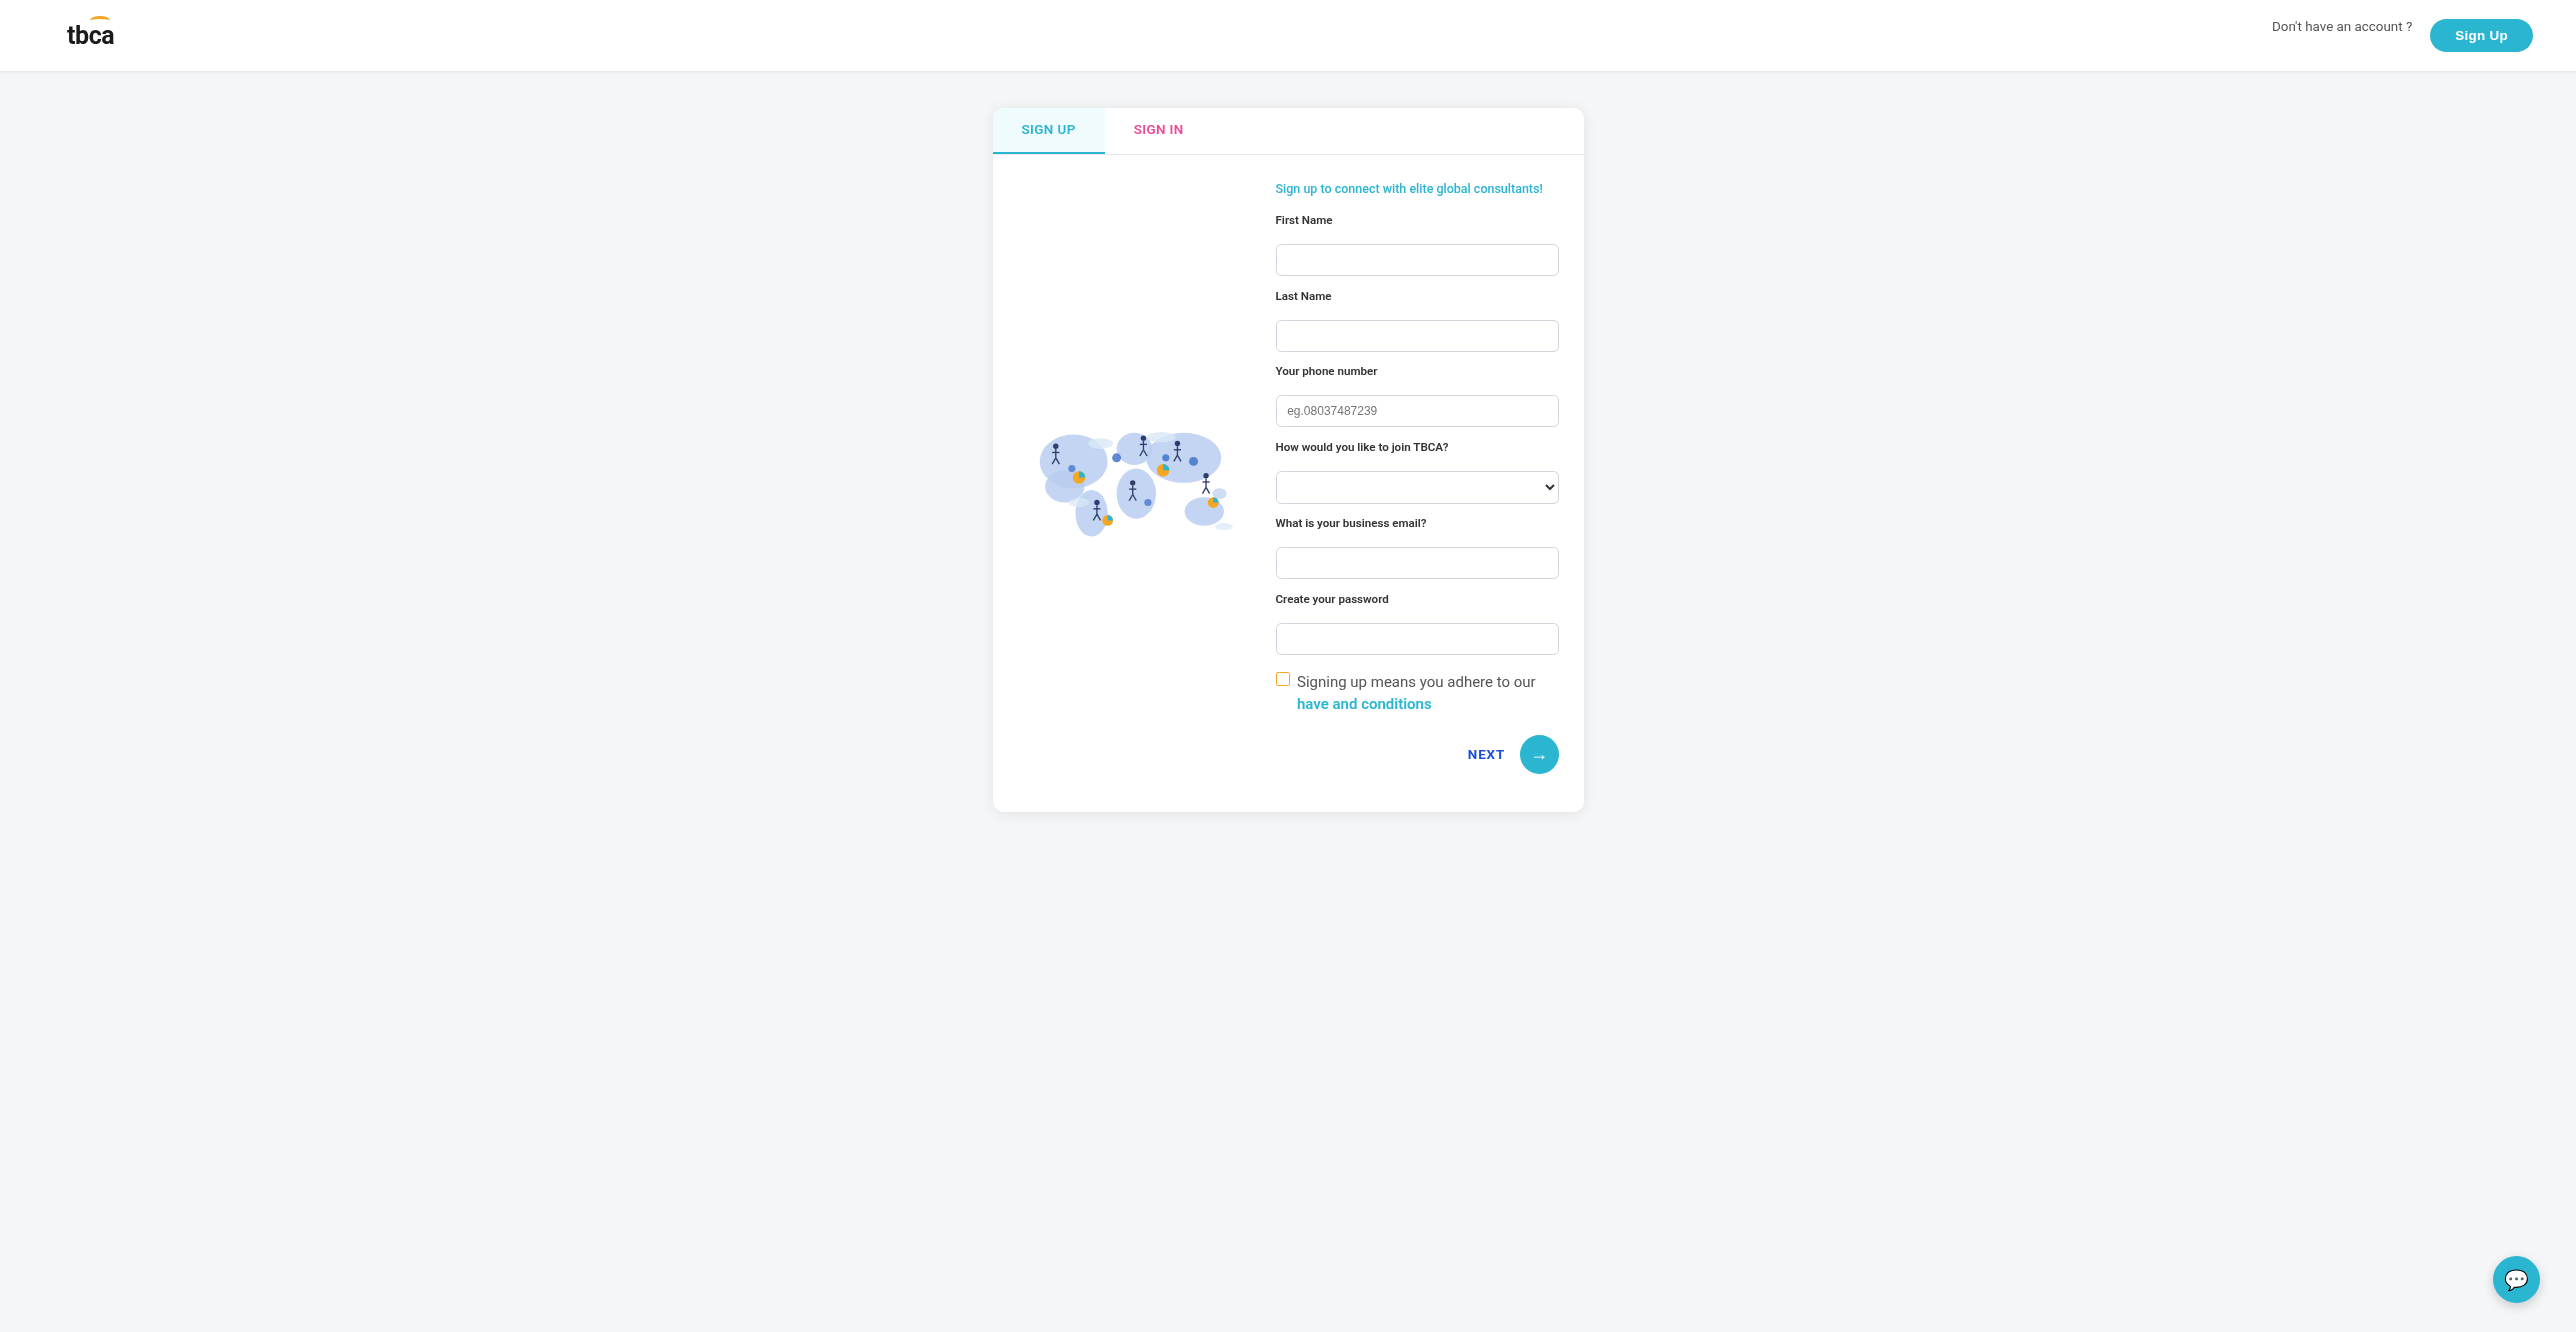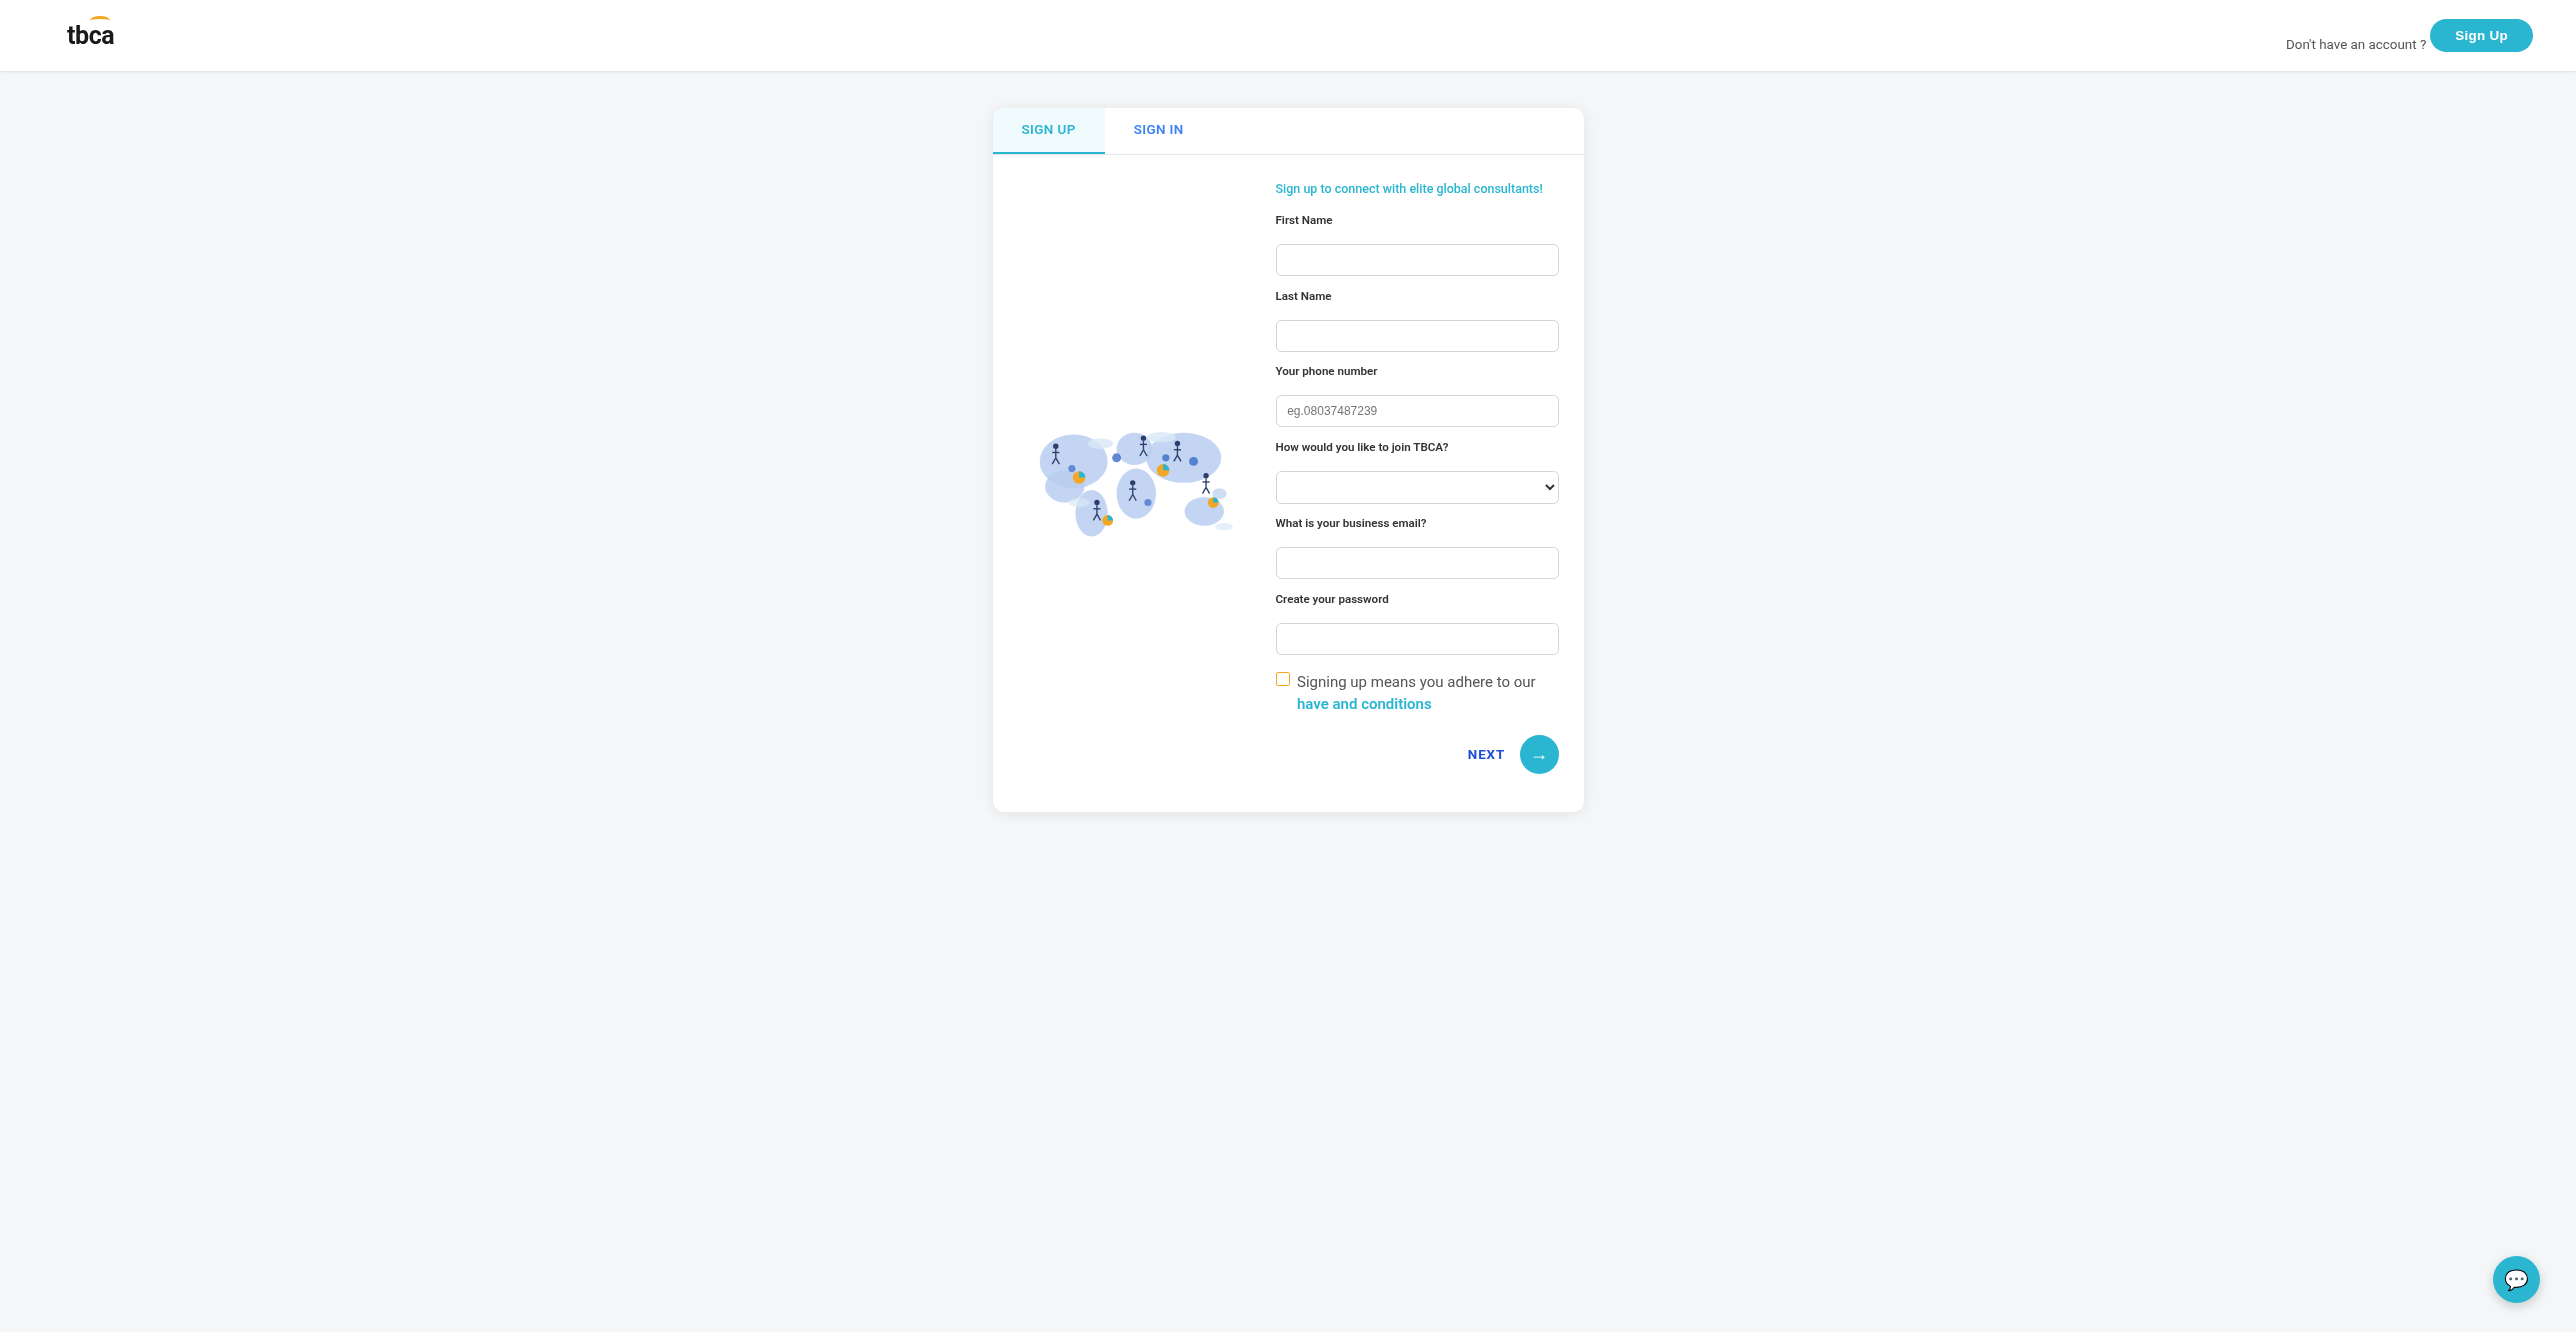--- a/index.html
+++ b/index.html
@@ -41,22 +41,22 @@
       top: -5.4px;
       left: 23px;
       width: 20px;
       height: 9px;
       border-top: 3.6px solid #f5a623;
       border-radius: 50% 50% 0 0;
     }
 
     .header-right {
       display: flex;
-      align-items: flex-end;
-      gap: 4px;
+      align-items: flex-start;
+      gap: 18px;
     }
 
     .dont-have-account {
       color: #555;
       font-size: 13.4px;
     }
 
     .signup-btn {
       background: #2ab5d1;
       color: #fff;
@@ -90,21 +90,21 @@
     .tabs {
       display: flex;
       border-bottom: 0.9px solid #e5e7ea;
     }
 
     .tab {
       padding: 14.3px 29px;
       font-size: 13.4px;
       font-weight: 600;
       cursor: pointer;
-      color: #3b82f6;
+      color: #ec4899;
       border-bottom: 2.7px solid transparent;
       letter-spacing: 0.4px;
     }
 
     .tab.active {
       color: #2ab5d1;
       border-bottom: 2.7px solid #2ab5d1;
       background: #f0fbfd;
     }
 

